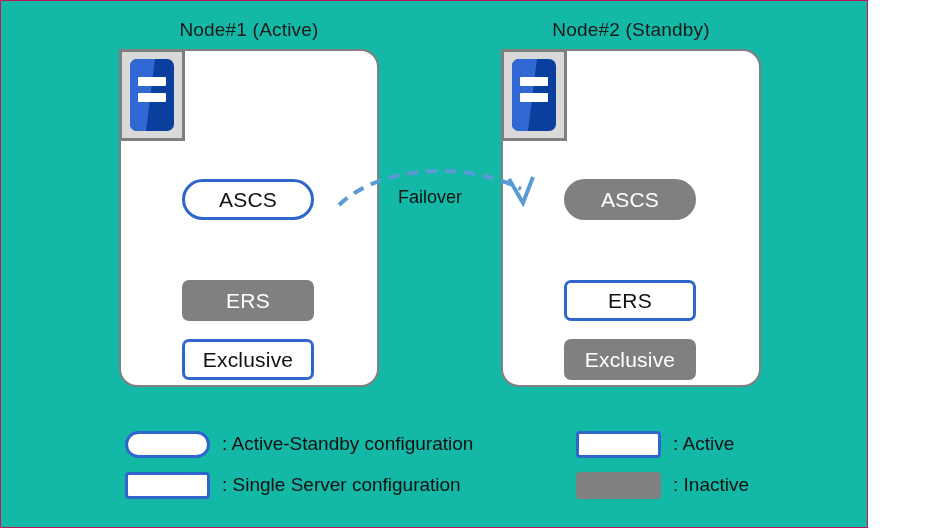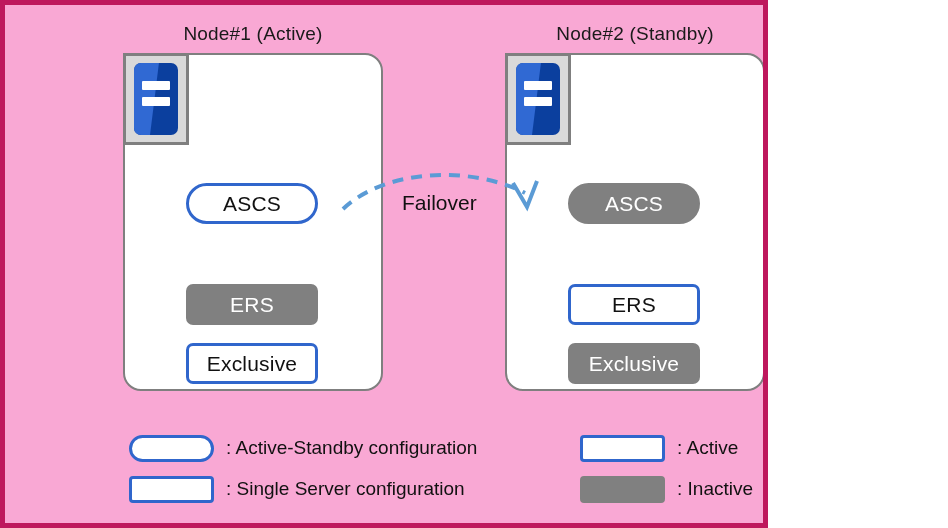--- a/index.html
+++ b/index.html
@@ -5,24 +5,24 @@
   html, body {
     margin: 0;
     padding: 0;
     background: #ffffff;
   }
   body {
     font-family: "Liberation Sans", sans-serif;
   }
   #page {
     position: relative;
-    width: 768px;
+    width: 868px;
     height: 528px;
-    background: #f9a8d4;
-    border: 5px solid #be185d;
+    background: #14b8a6;
+    border: 1px solid #be185d;
     box-sizing: border-box;
     overflow: hidden;
   }
 
   
   .node-title {
     position: absolute;
     font-size: 19px;
     color: #1a1a1a;
     letter-spacing: 0.2px;
@@ -116,21 +116,21 @@
     position: absolute;
     left: 330px;
     top: 158px;
     width: 220px;
     height: 60px;
   }
   #failover-label {
     position: absolute;
     left: 397px;
     top: 186px;
-    font-size: 21px;
+    font-size: 18px;
     color: #111111;
     white-space: nowrap;
   }
 
   
   .legend-row {
     position: absolute;
     display: flex;
     align-items: center;
     height: 28px;

